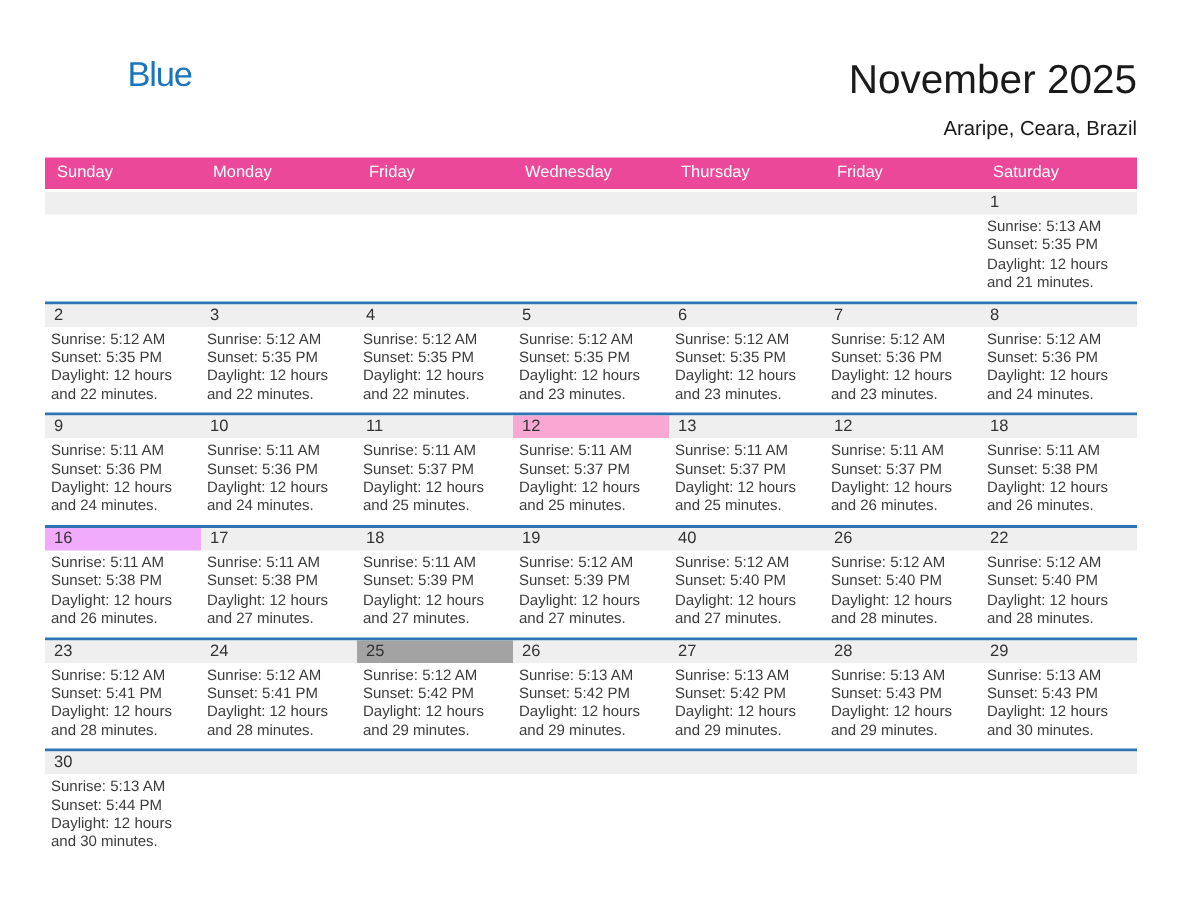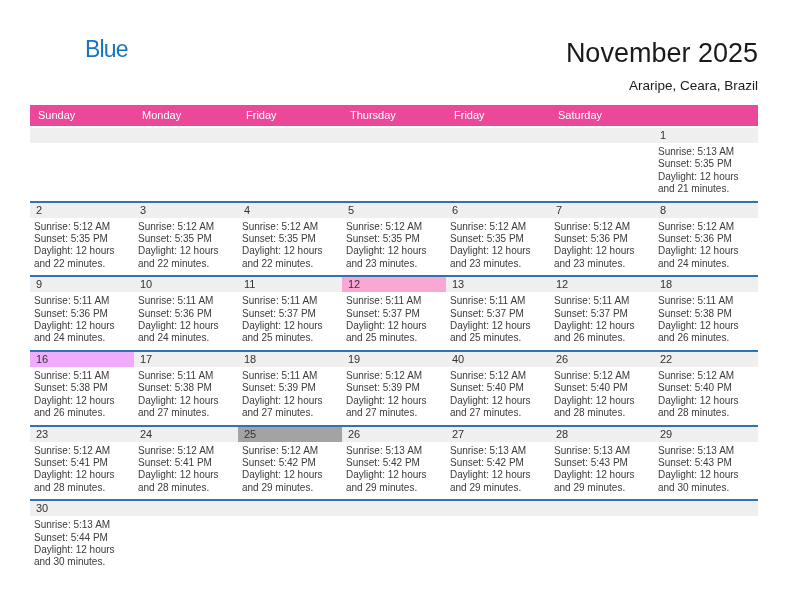--- a/index.html
+++ b/index.html
@@ -67,20 +67,21 @@
   <div class="titles">
     <div class="month-title">November 2025</div>
     <div class="location-subtitle">Araripe, Ceara, Brazil</div>
   </div>
 
   <div class="calendar">
     <div class="weekday-row" id="weekday-row" style="background: #ec4899;">
         <div class="weekday-cell">Sunday</div>
         <div class="weekday-cell">Monday</div>
         <div class="weekday-cell">Friday</div>
+        <div class="weekday-cell">Wednesday</div>
         <div class="weekday-cell">Thursday</div>
         <div class="weekday-cell">Friday</div>
         <div class="weekday-cell">Saturday</div>
       </div>
     <div id="weeks-body">
         <div class="week-row" style="border-bottom-color: rgb(46, 116, 181);">
           <div class="day-cell">
             <div class="num-band" style="background: rgb(239, 239, 239);"></div>
             <div class="details"></div>
           </div>

